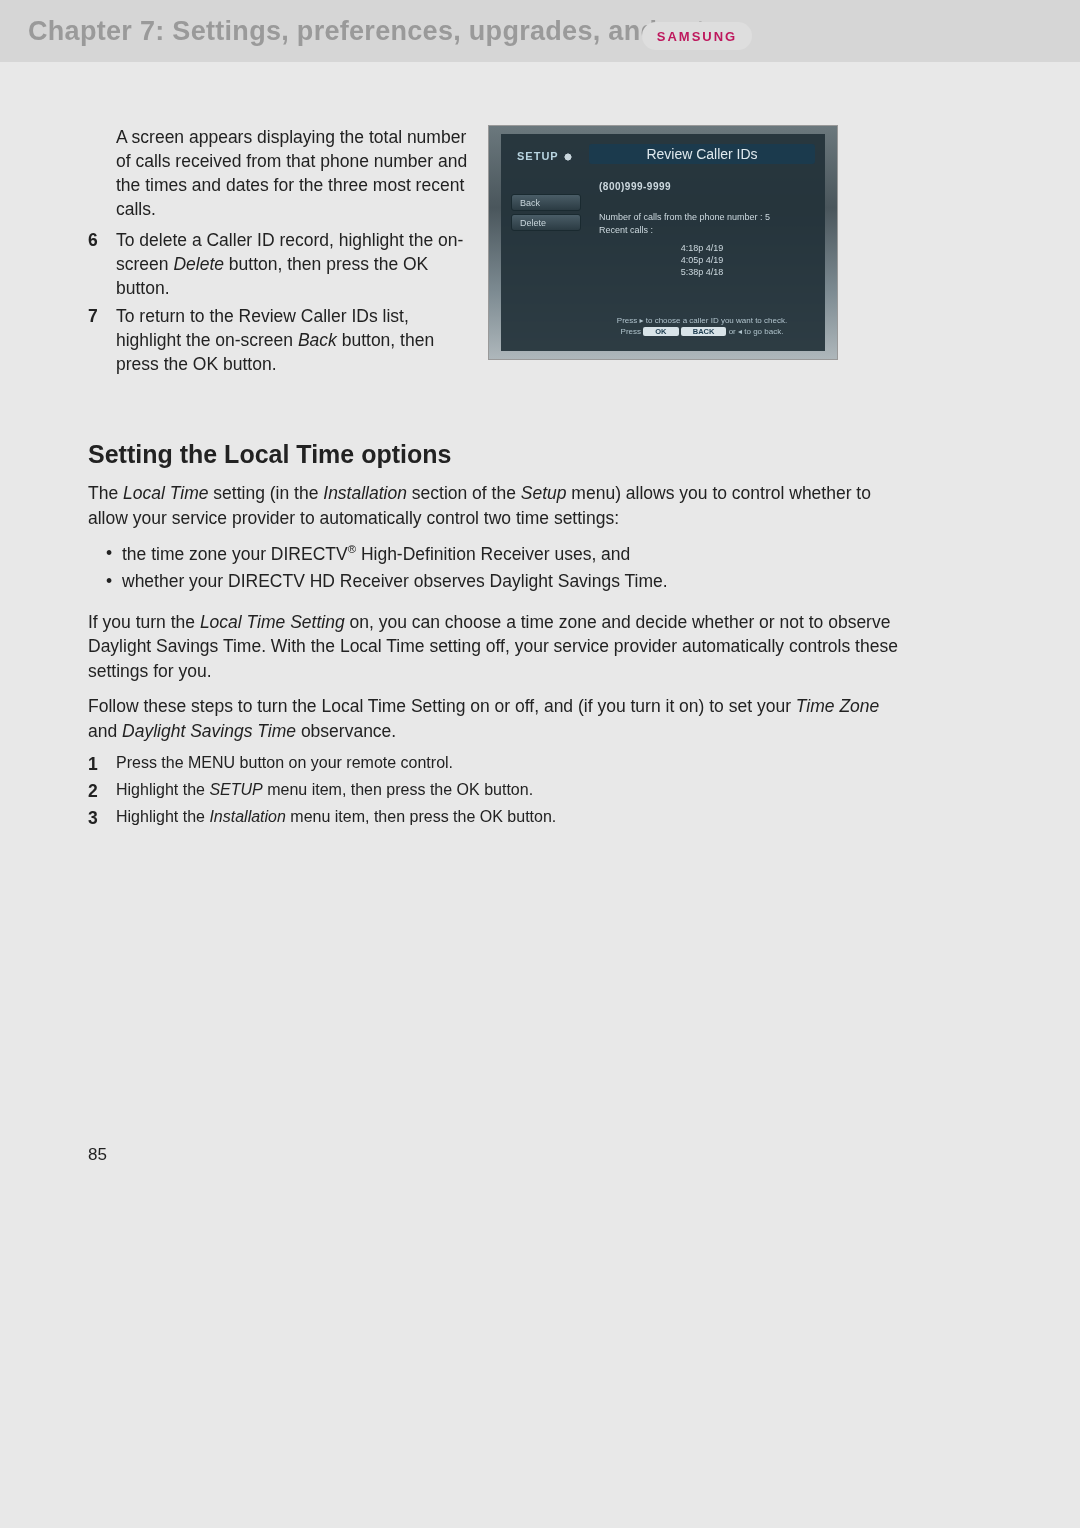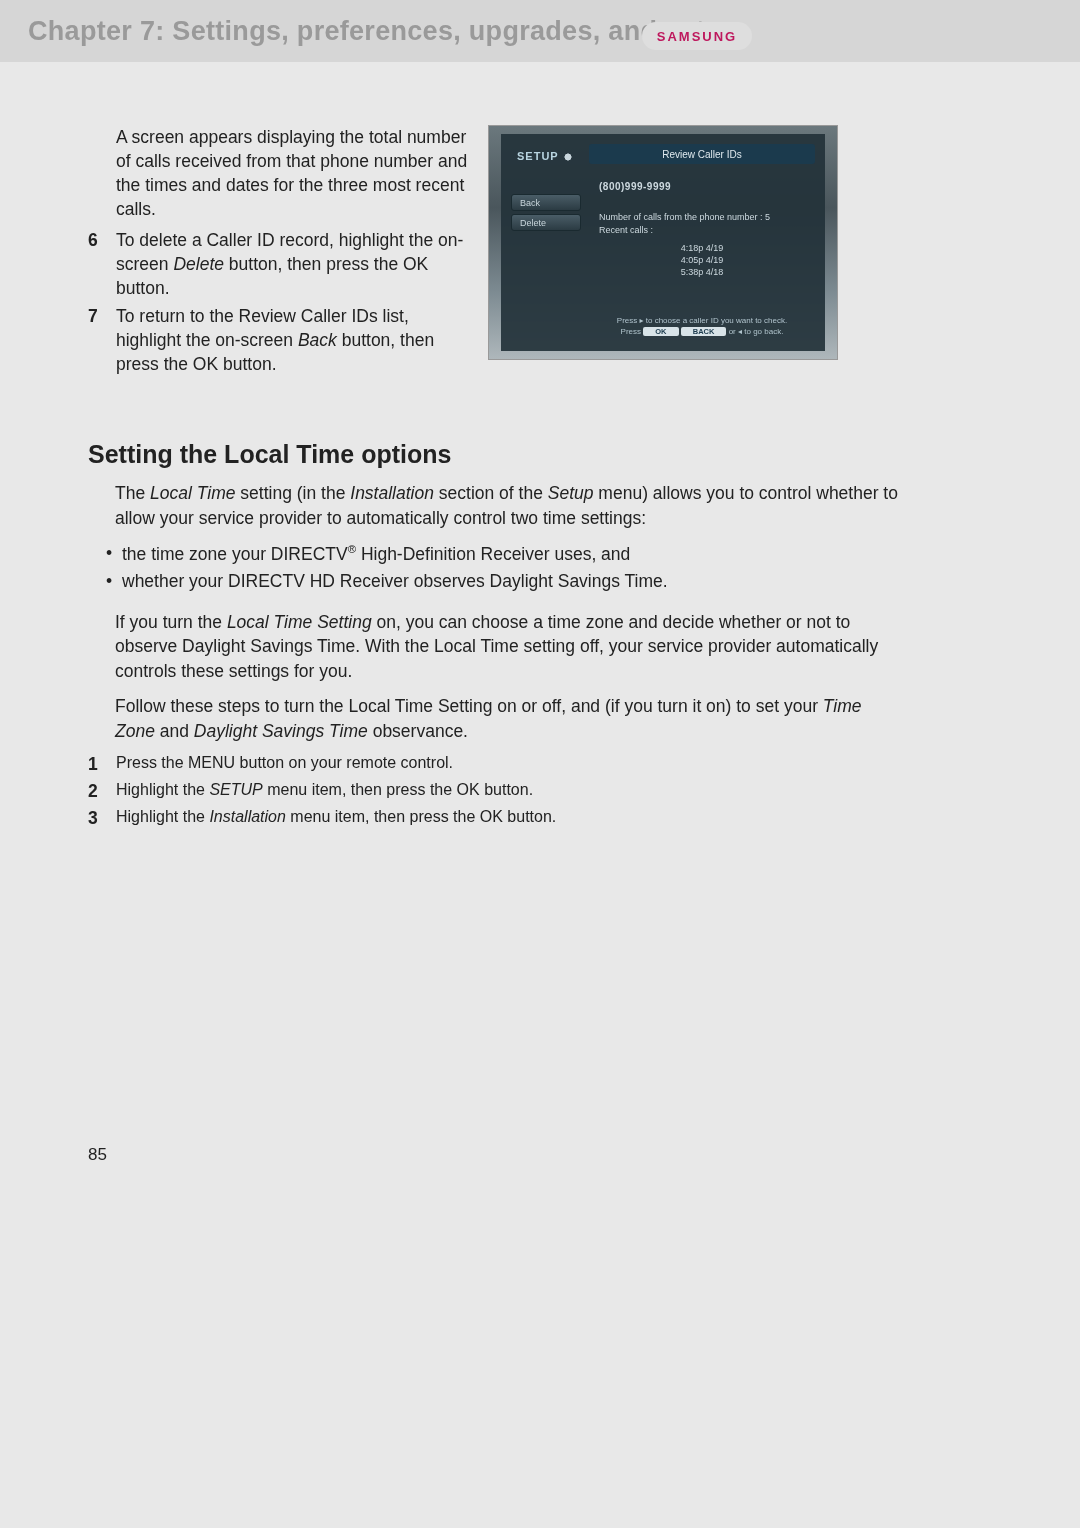--- a/index.html
+++ b/index.html
@@ -94,21 +94,21 @@
       display: flex;
     }
     .ss-title-bar {
       position: absolute;
       top: 10px;
       left: 88px;
       right: 10px;
       height: 20px;
       background: #1b3a4d;
       color: #dfe9ee;
-      font-size: 10px;
+      font-size: 14px;
       display: flex;
       align-items: center;
       justify-content: center;
       border-radius: 3px;
     }
     .ss-sidebar {
       position: absolute;
       left: 10px; top: 10px; bottom: 10px;
       width: 70px;
     }
@@ -181,21 +181,20 @@
     }
     .section-heading {
       font-size: 25px;
       font-weight: bold;
       margin-bottom: 12px;
     }
     .para {
       font-size: 17.5px;
       line-height: 1.42;
       margin-bottom: 10px;
-      margin-left: 27px;
     }
     .bullets {
       list-style: none;
       margin: 6px 0 16px 0;
     }
     .bullets li {
       font-size: 17.5px;
       line-height: 1.42;
       padding-left: 34px;
       position: relative;

